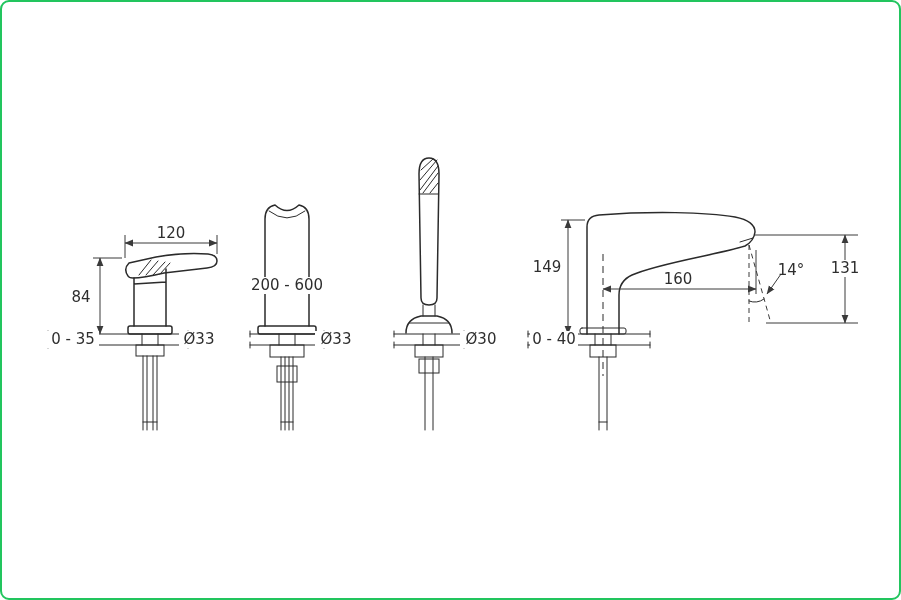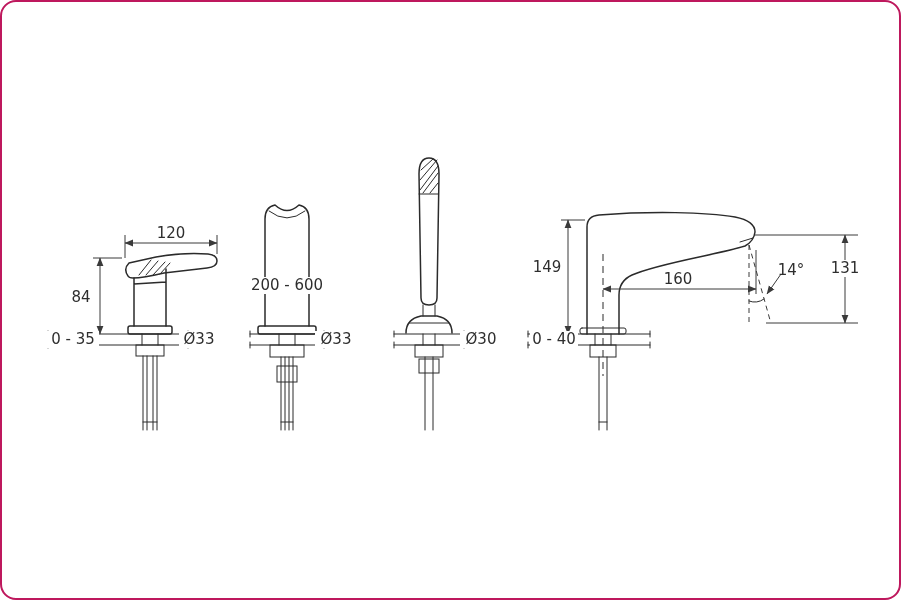--- a/index.html
+++ b/index.html
@@ -1,22 +1,22 @@
 <!DOCTYPE html>
 <html><head>
 <meta charset="utf-8">
 <style>
   html,body{margin:0;padding:0;background:#ffffff;}
   .page{
     position:relative;
     width:901px;height:600px;
     box-sizing:border-box;
     background:#ffffff;
-    border:2px solid #be185d;
-    border-radius:16px;
+    border:2px solid #22c55e;
+    border-radius:9px;
     overflow:hidden;
     font-family:"DejaVu Sans", sans-serif;
   }
   svg{display:block;}
   .obj{stroke:#2b2b2b;stroke-width:1.5;fill:none;stroke-linecap:round;stroke-linejoin:round;}
   .obj-thin{stroke:#2b2b2b;stroke-width:1;fill:none;stroke-linecap:round;}
   .ext{stroke:#3a3a3a;stroke-width:1;fill:none;}
   .dim{stroke:#3a3a3a;stroke-width:1;fill:none;marker-start:url(#arr);marker-end:url(#arr);}
   .leader{stroke:#3a3a3a;stroke-width:1;fill:none;marker-end:url(#arr);}
   .dash{stroke:#2b2b2b;stroke-width:1;fill:none;stroke-dasharray:7 5;}

